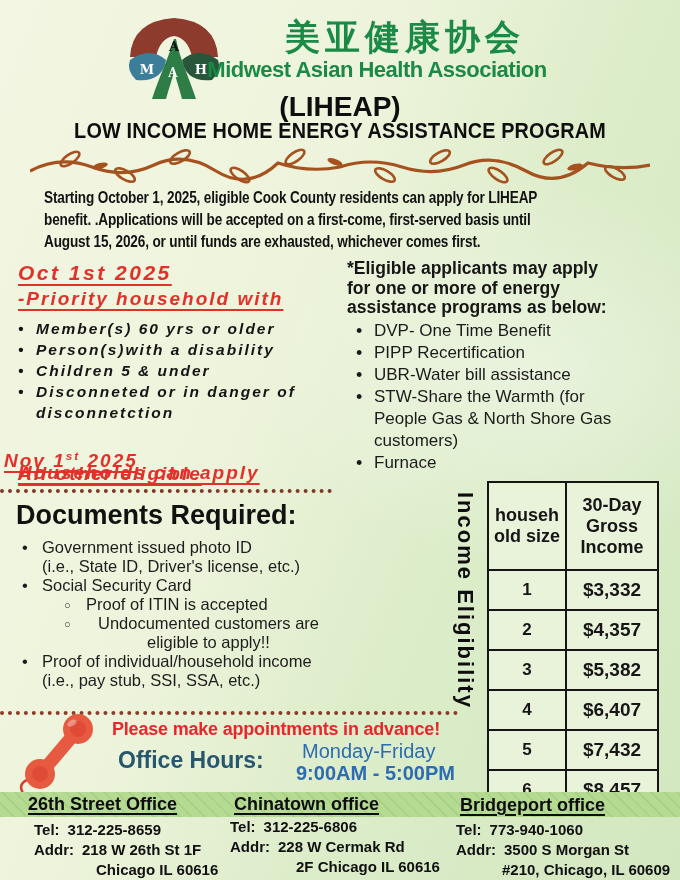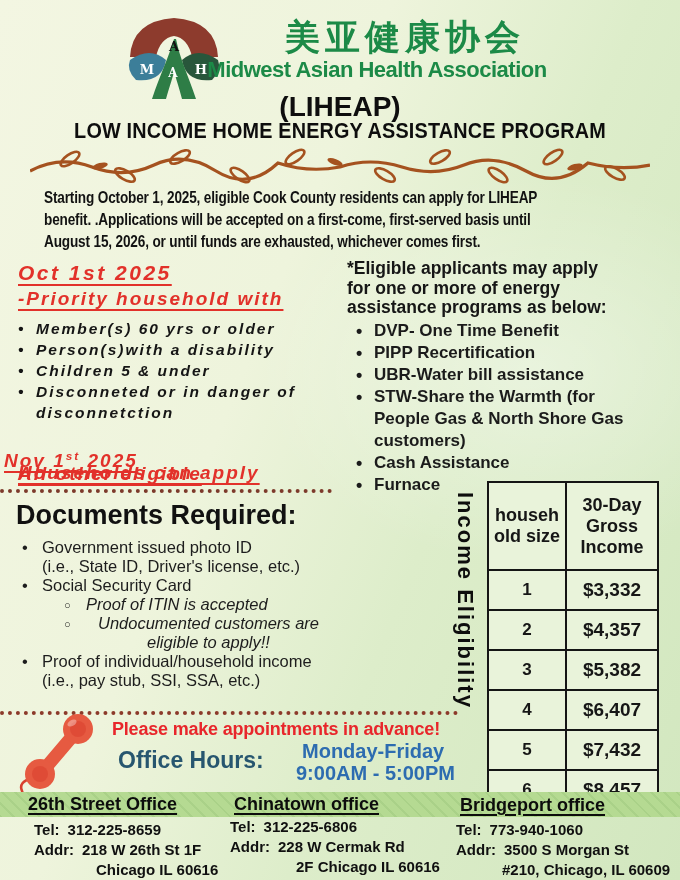--- a/index.html
+++ b/index.html
@@ -35,52 +35,52 @@
     line-height:21px; color:#151515; padding-left:18px; position:relative;}
   .pri-list li::before{content:"•"; position:absolute; left:0; top:0;}
   .nov-line{font-size:19px; letter-spacing:2px;}
   .nov1{left:4px; top:417px;margin-top:32px;} .nov2{left:18px; top:440px;margin-top:23px;} .nov3{left:18px; top:462px;}
   .sup{font-size:0.62em; vertical-align:super;}
   .dot-div1{left:0; top:489px; width:332px; border-top:4px dotted #7d3a2b; height:0;}
   
   .prog-head{left:347px; top:259px;}
   .prog-head div{font-size:17.5px; font-weight:800; line-height:19.5px; white-space:nowrap; color:#161616;}
   .prog-list{left:352px; top:320px; width:280px; margin:0; padding:0; list-style:none;}
-  .prog-list li{font-size:17px; font-weight:700; line-height:22px; color:#1b1b1b;
+  .prog-list li{font-size:17px; font-weight:400; line-height:22px; color:#1b1b1b;
     padding-left:22px; position:relative; max-width:250px;}
   .prog-list li::before{content:"•"; position:absolute; left:4px; top:0; font-size:18px;}
   
   .docs-head{left:16px; top:500px; font-size:27px; font-weight:800; color:#111;}
   .docs{left:16px; top:538px; width:440px;}
   .doc-li{position:relative; padding-left:26px; font-size:16.5px; font-weight:500; line-height:19px; color:#1d1d1d;}
   .doc-li::before{content:"•"; position:absolute; left:6px; top:0;}
   .doc-cont{padding-left:26px; font-size:16.5px; font-weight:500; line-height:19px; color:#1d1d1d;}
   .doc-sub{position:relative; padding-left:70px; font-size:16.5px; font-weight:500; line-height:19px;
-    color:#1d1d1d; max-width:310px;font-style:italic;}
+    color:#1d1d1d; max-width:310px;}
   .doc-sub::before{content:"○"; position:absolute; left:48px; top:1px; font-size:11px;}
   .doc-sub.wrapcap{max-width:315px;}
   .doc-sub.wrapcap span{display:inline-block; max-width:245px;text-align:center;}
   
   .inc-label{left:452px; top:492px; height:256px; writing-mode:vertical-rl; text-orientation:mixed;
     font-size:22px; font-weight:800; letter-spacing:2px; color:#0d0d0d; white-space:nowrap;}
   .inc-table{left:487px; top:481px; border-collapse:collapse;}
   .inc-table td, .inc-table th{border:2.5px solid #151515; background:#e9f3da; text-align:center; padding:2px 4px;}
   .inc-table th{font-size:18px; font-weight:700; line-height:21px;}
   .th1{width:68px; height:82px;}
   .th2{width:82px;}
   .inc-table td{height:34px; font-weight:700;}
   .td-size{font-size:17px;}
   .td-inc{font-size:19px;}
   
   .dot-div2{left:0; top:711px; width:458px; border-top:4px dotted #8c3a2a; height:0;}
   .phone{left:10px; top:712px; width:100px; height:86px;}
   .notice{left:112px; top:719px; font-size:18px; font-weight:800; color:#e8262b;
     white-space:nowrap; letter-spacing:-0.2px;}
   .oh-label{left:118px; top:747px; font-size:23px; font-weight:800; color:#27566f; white-space:nowrap;}
-  .oh-1{left:302px; top:740px; font-size:20px; font-weight:700; color:#2d6cb0; white-space:nowrap;}
+  .oh-1{left:302px; top:740px; font-size:20px; font-weight:400; color:#2d6cb0; white-space:nowrap;}
   .oh-2{left:296px; top:762px; font-size:20px; font-weight:800; color:#2d6cb0; white-space:nowrap;}
   
   .band{left:0; top:792px; width:680px; height:25px; background-color:#b5da92;
     background-image:repeating-linear-gradient(45deg, rgba(70,130,50,0.10) 0 2px, transparent 2px 9px);}
   .office-name{font-size:18px; font-weight:800; color:#0c0c0c; white-space:nowrap;
     text-decoration:underline; text-decoration-thickness:2px; text-underline-offset:3px;}
   .on1{left:28px; top:794px;} .on2{left:234px; top:794px;} .on3{left:460px; top:795px;}
   .office-det{font-size:15px; font-weight:700; color:#101010; white-space:nowrap; line-height:20px;}
   .od1{left:22px; top:820px;margin-left:12px;} .od2{left:230px; top:817px;} .od3{left:456px; top:820px;}
   .office-det .lbl{display:inline-block; margin-right:8px;}
@@ -149,21 +149,20 @@
   <div class="abs prog-head">
     <div>*Eligible applicants may apply</div>
     <div>for one or more of  energy</div>
     <div>assistance programs as below:</div>
   </div>
   <ul class="abs prog-list">
     <li>DVP- One Time Benefit</li>
     <li>PIPP Recertification</li>
     <li>UBR-Water bill assistance</li>
     <li>STW-Share the Warmth (for People Gas &amp; North Shore Gas customers)</li>
-    <li>Cash Assistance</li>
     <li>Furnace</li>
   </ul>
 
   <div class="abs docs-head">Documents Required:</div>
   <div class="abs docs">
     <div class="doc-li">Government issued photo ID</div>
     <div class="doc-cont">(i.e., State ID, Driver's license, etc.)</div>
     <div class="doc-li">Social Security Card</div>
     <div class="doc-sub">Proof of ITIN is accepted</div>
     <div class="doc-sub wrapcap"><span>Undocumented customers are eligible to apply!!</span></div>

